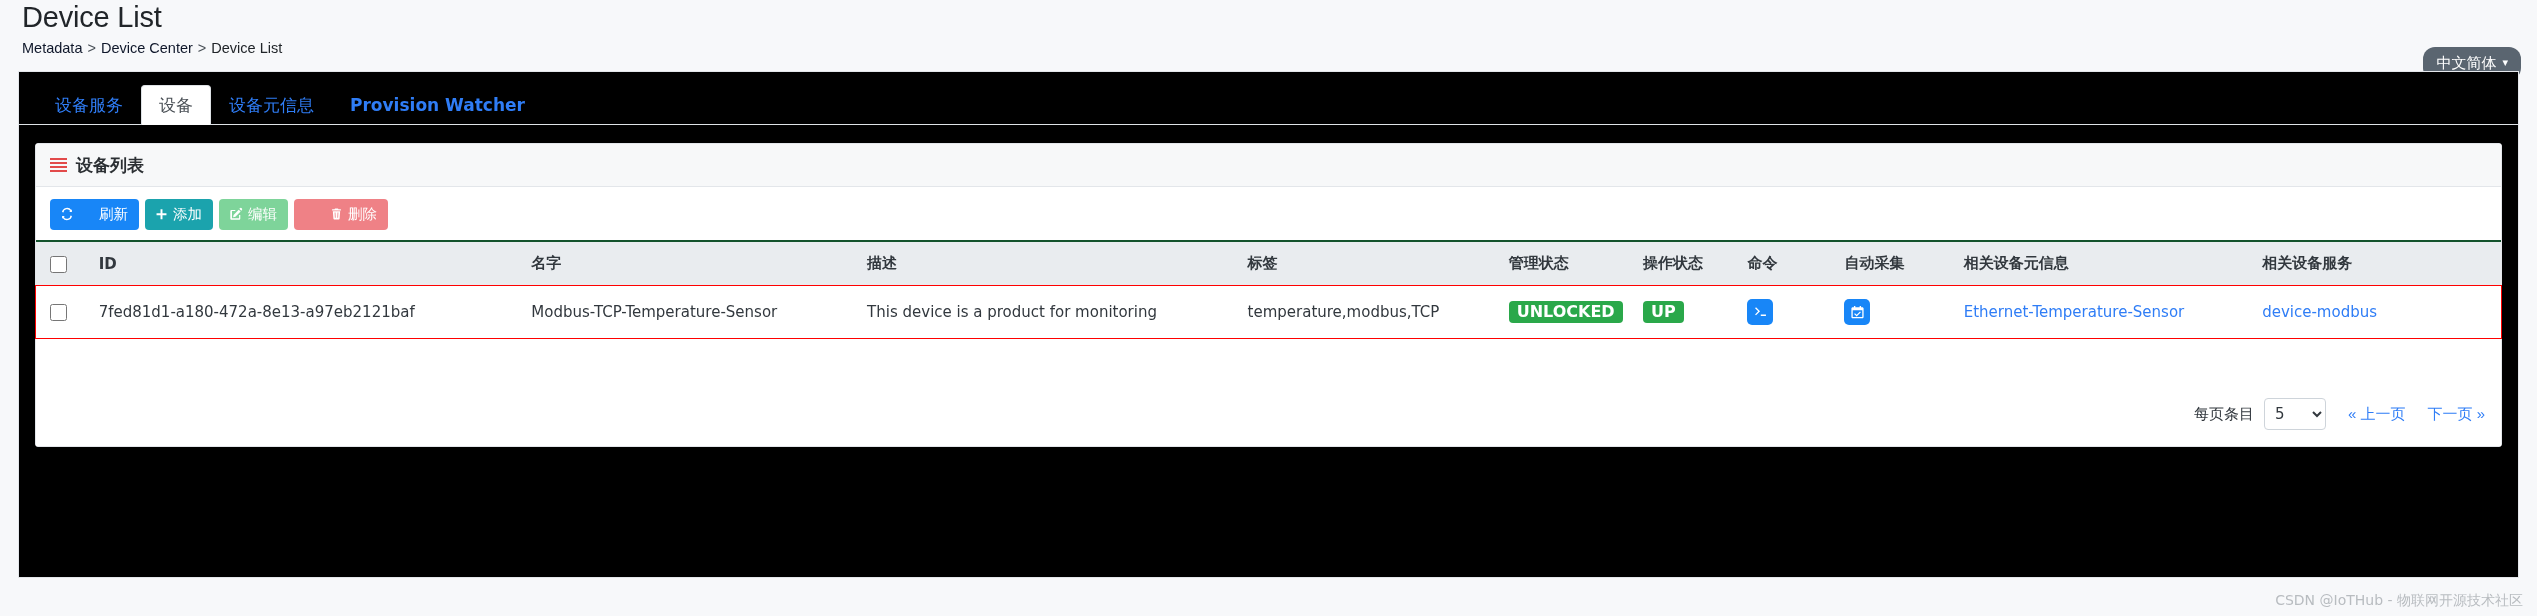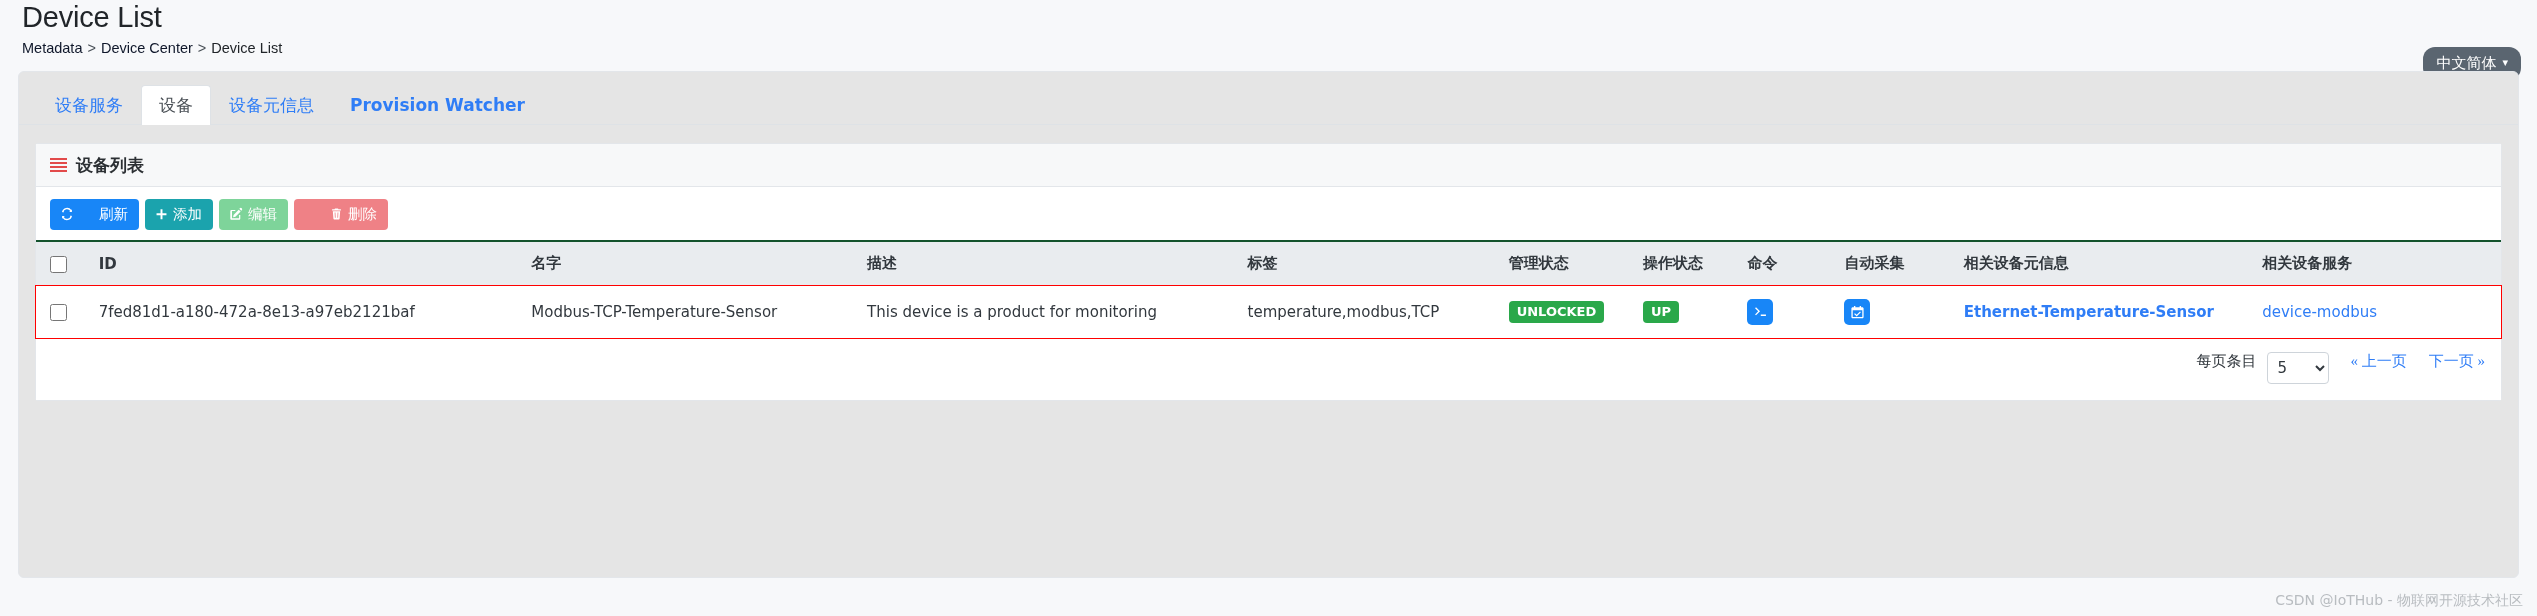--- a/index.html
+++ b/index.html
@@ -72,23 +72,23 @@
     vertical-align: 2px;
   }
 
   
   .panel {
     position: absolute;
     top: 71px;
     left: 18px;
     right: 18px;
     bottom: 38px;
-    background: #e5e5e5;
+    background: #000000;
     border: 1px solid #e3e6ea;
-    border-radius: 6px;
+    border-radius: 0;
     box-sizing: border-box;
   }
 
   
   .tabs {
     display: flex;
     align-items: flex-end;
     padding: 14px 18px 0 18px;
     border-bottom: 1px solid #dee2e6;
     height: 53px;
@@ -215,42 +215,42 @@
   }
   .col-check  { width: 42px; padding-left: 14px !important; }
   .col-id     { width: 290px; }
   .col-name   { width: 225px; }
   .col-desc   { width: 255px; }
   .col-labels { width: 175px; }
   .col-admin  { width: 90px; }
   .col-oper   { width: 70px; }
   .col-cmd    { width: 65px; }
   .col-auto   { width: 80px; margin-left: 18px; }
-  .col-meta   { width: 200px; font-weight: bold; }
+  .col-meta   { width: 200px; }
   .col-svc    { width: 160px; }
 
   input[type="checkbox"].cb {
     width: 17px;
     height: 17px;
     margin: 0;
     cursor: pointer;
     vertical-align: middle;
   }
 
   
   .row-highlight {
     outline: 3px solid #ff0000;
     outline-offset: -2px;
   }
   tr.row-highlight td { position: relative; }
 
   .pill {
     display: inline-block;
     color: #ffffff;
-    font-size: 13px;
+    font-size: 16px;
     font-weight: bold;
     border-radius: 4px;
     padding: 4px 8px 5px 8px;
     line-height: 13px;
     font-family: "DejaVu Sans", "Liberation Sans", sans-serif;
   }
   .pill-unlocked { background: #2aa84a; }
   .pill-up       { background: #2aa84a; }
 
   .icon-sq {
@@ -266,23 +266,25 @@
 
   .link {
     color: #2f7df6;
     text-decoration: none;
     cursor: pointer;
   }
 
   
   .pagination-bar {
     display: flex;
+    align-items: center;
     justify-content: flex-end;
     padding: 14px 16px 16px 16px;
     background: #ffffff;
+    margin-top: 46px;
   }
   .page-size-label {
     font-size: 15px;
     color: #32383e;
     margin-right: 10px;
     font-family: "DejaVu Sans", "Liberation Sans", sans-serif;
   }
   .page-size-select {
     font-size: 15px;
     padding: 5px 6px;
@@ -294,21 +296,21 @@
     cursor: pointer;
     font-family: "DejaVu Sans", "Liberation Sans", sans-serif;
   }
   .page-link {
     font-size: 15px;
     color: #2f7df6;
     margin-left: 22px;
     cursor: pointer;
     text-decoration: none;
     white-space: nowrap;
-    font-family: Liberation Serif, serif;
+    font-family: Liberation Sans, sans-serif;
   }
 
   
   .watermark {
     position: absolute;
     right: 14px;
     bottom: 6px;
     font-size: 14px;
     color: #b8bcc0;
     font-family: "DejaVu Sans", "Liberation Sans", sans-serif;

